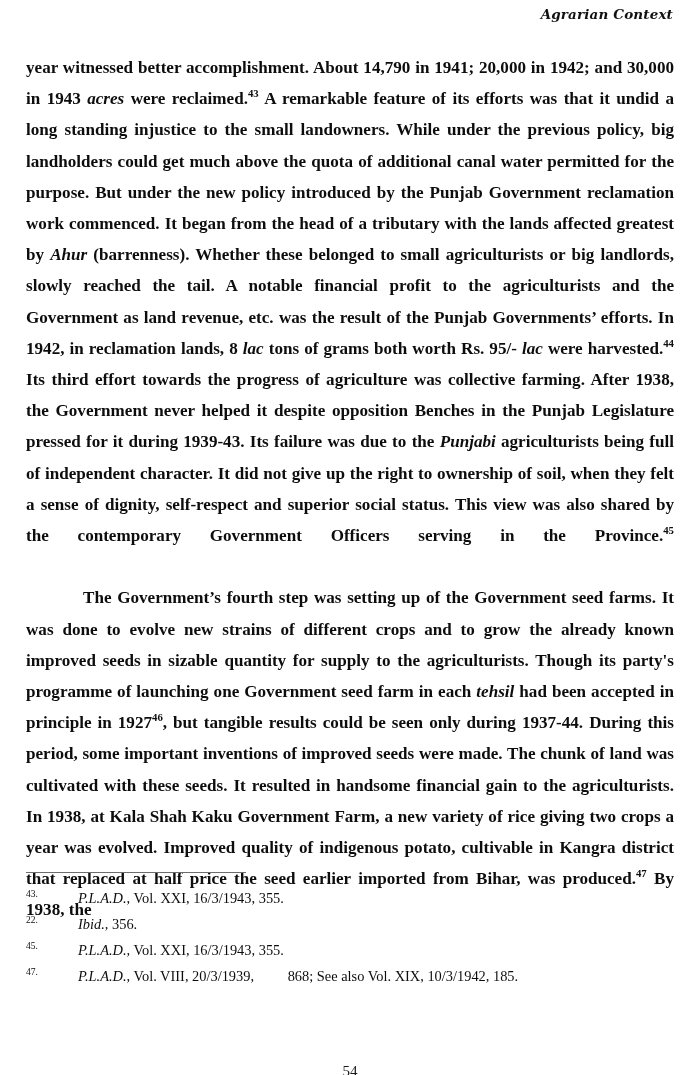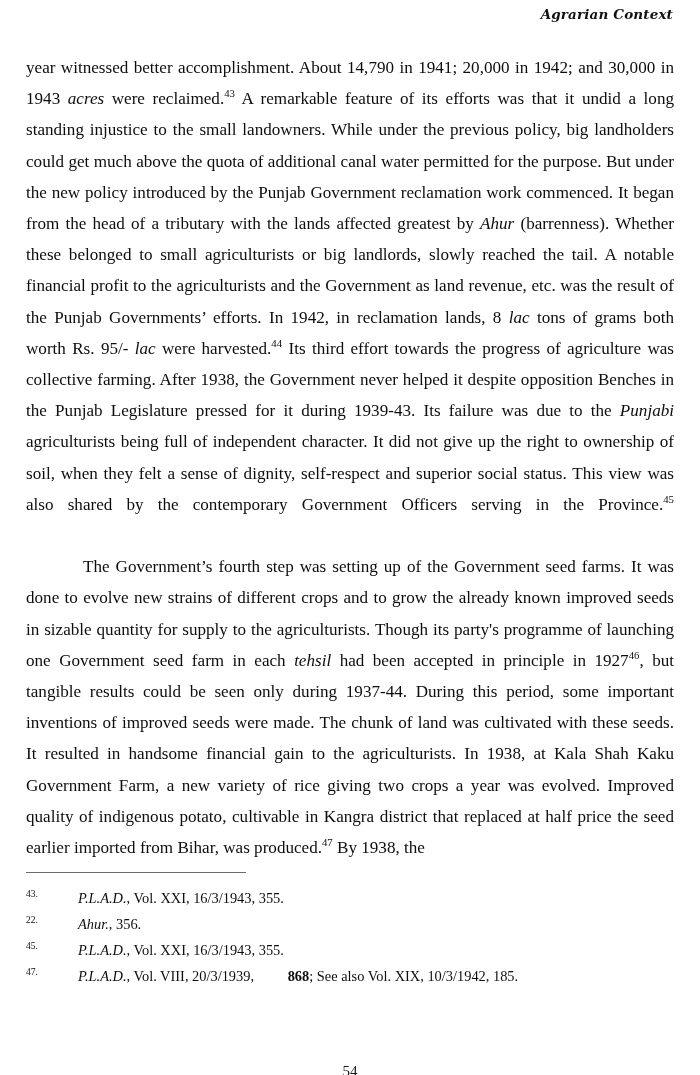--- a/index.html
+++ b/index.html
@@ -46,20 +46,21 @@
   }
 
   .para {
     margin: 0;
     font-size: 17.1px;
     line-height: 31.2px;
     text-align: justify;
     text-justify: inter-word;
     color: #0d0d0d;
     hyphens: none;
+    font-weight: bold;
     -webkit-hyphens: none;
   }
   .para + .para {
     margin-top: 0;
   }
   .para.indented {
     text-indent: 57px;
   }
   .para i, .para em {
     font-style: italic;
@@ -110,21 +111,21 @@
     font-size: 14.4px;
     line-height: 26px;
   }
   .footnote .fn-num sup {
     font-size: 0.66em;
   }
   .footnote .fn-text i,
   .footnote .fn-text em {
   }
   .footnote .fn-bold {
-    font-weight: 700;
+    font-weight: 400;
     padding-left: 30px;
   }
 
   
   .folio {
     position: absolute;
     left: 0;
     right: 0;
     top: 1062px;
     text-align: center;
@@ -151,21 +152,21 @@
 
   <div class="footnotes">
 
     <div class="footnote">
       <span class="fn-num"><sup>43.</sup></span>
       <span class="fn-text"><i>P.L.A.D.</i>, Vol. XXI, 16/3/1943, 355.</span>
     </div>
 
     <div class="footnote">
       <span class="fn-num"><sup>22.</sup></span>
-      <span class="fn-text"><i>Ahur.,</i> 356.</span>
+      <span class="fn-text"><i>Ibid.,</i> 356.</span>
     </div>
 
     <div class="footnote">
       <span class="fn-num"><sup>45.</sup></span>
       <span class="fn-text"><i>P.L.A.D.,</i> Vol. XXI, 16/3/1943, 355.</span>
     </div>
 
 
     <div class="footnote">
       <span class="fn-num"><sup>47.</sup></span>

